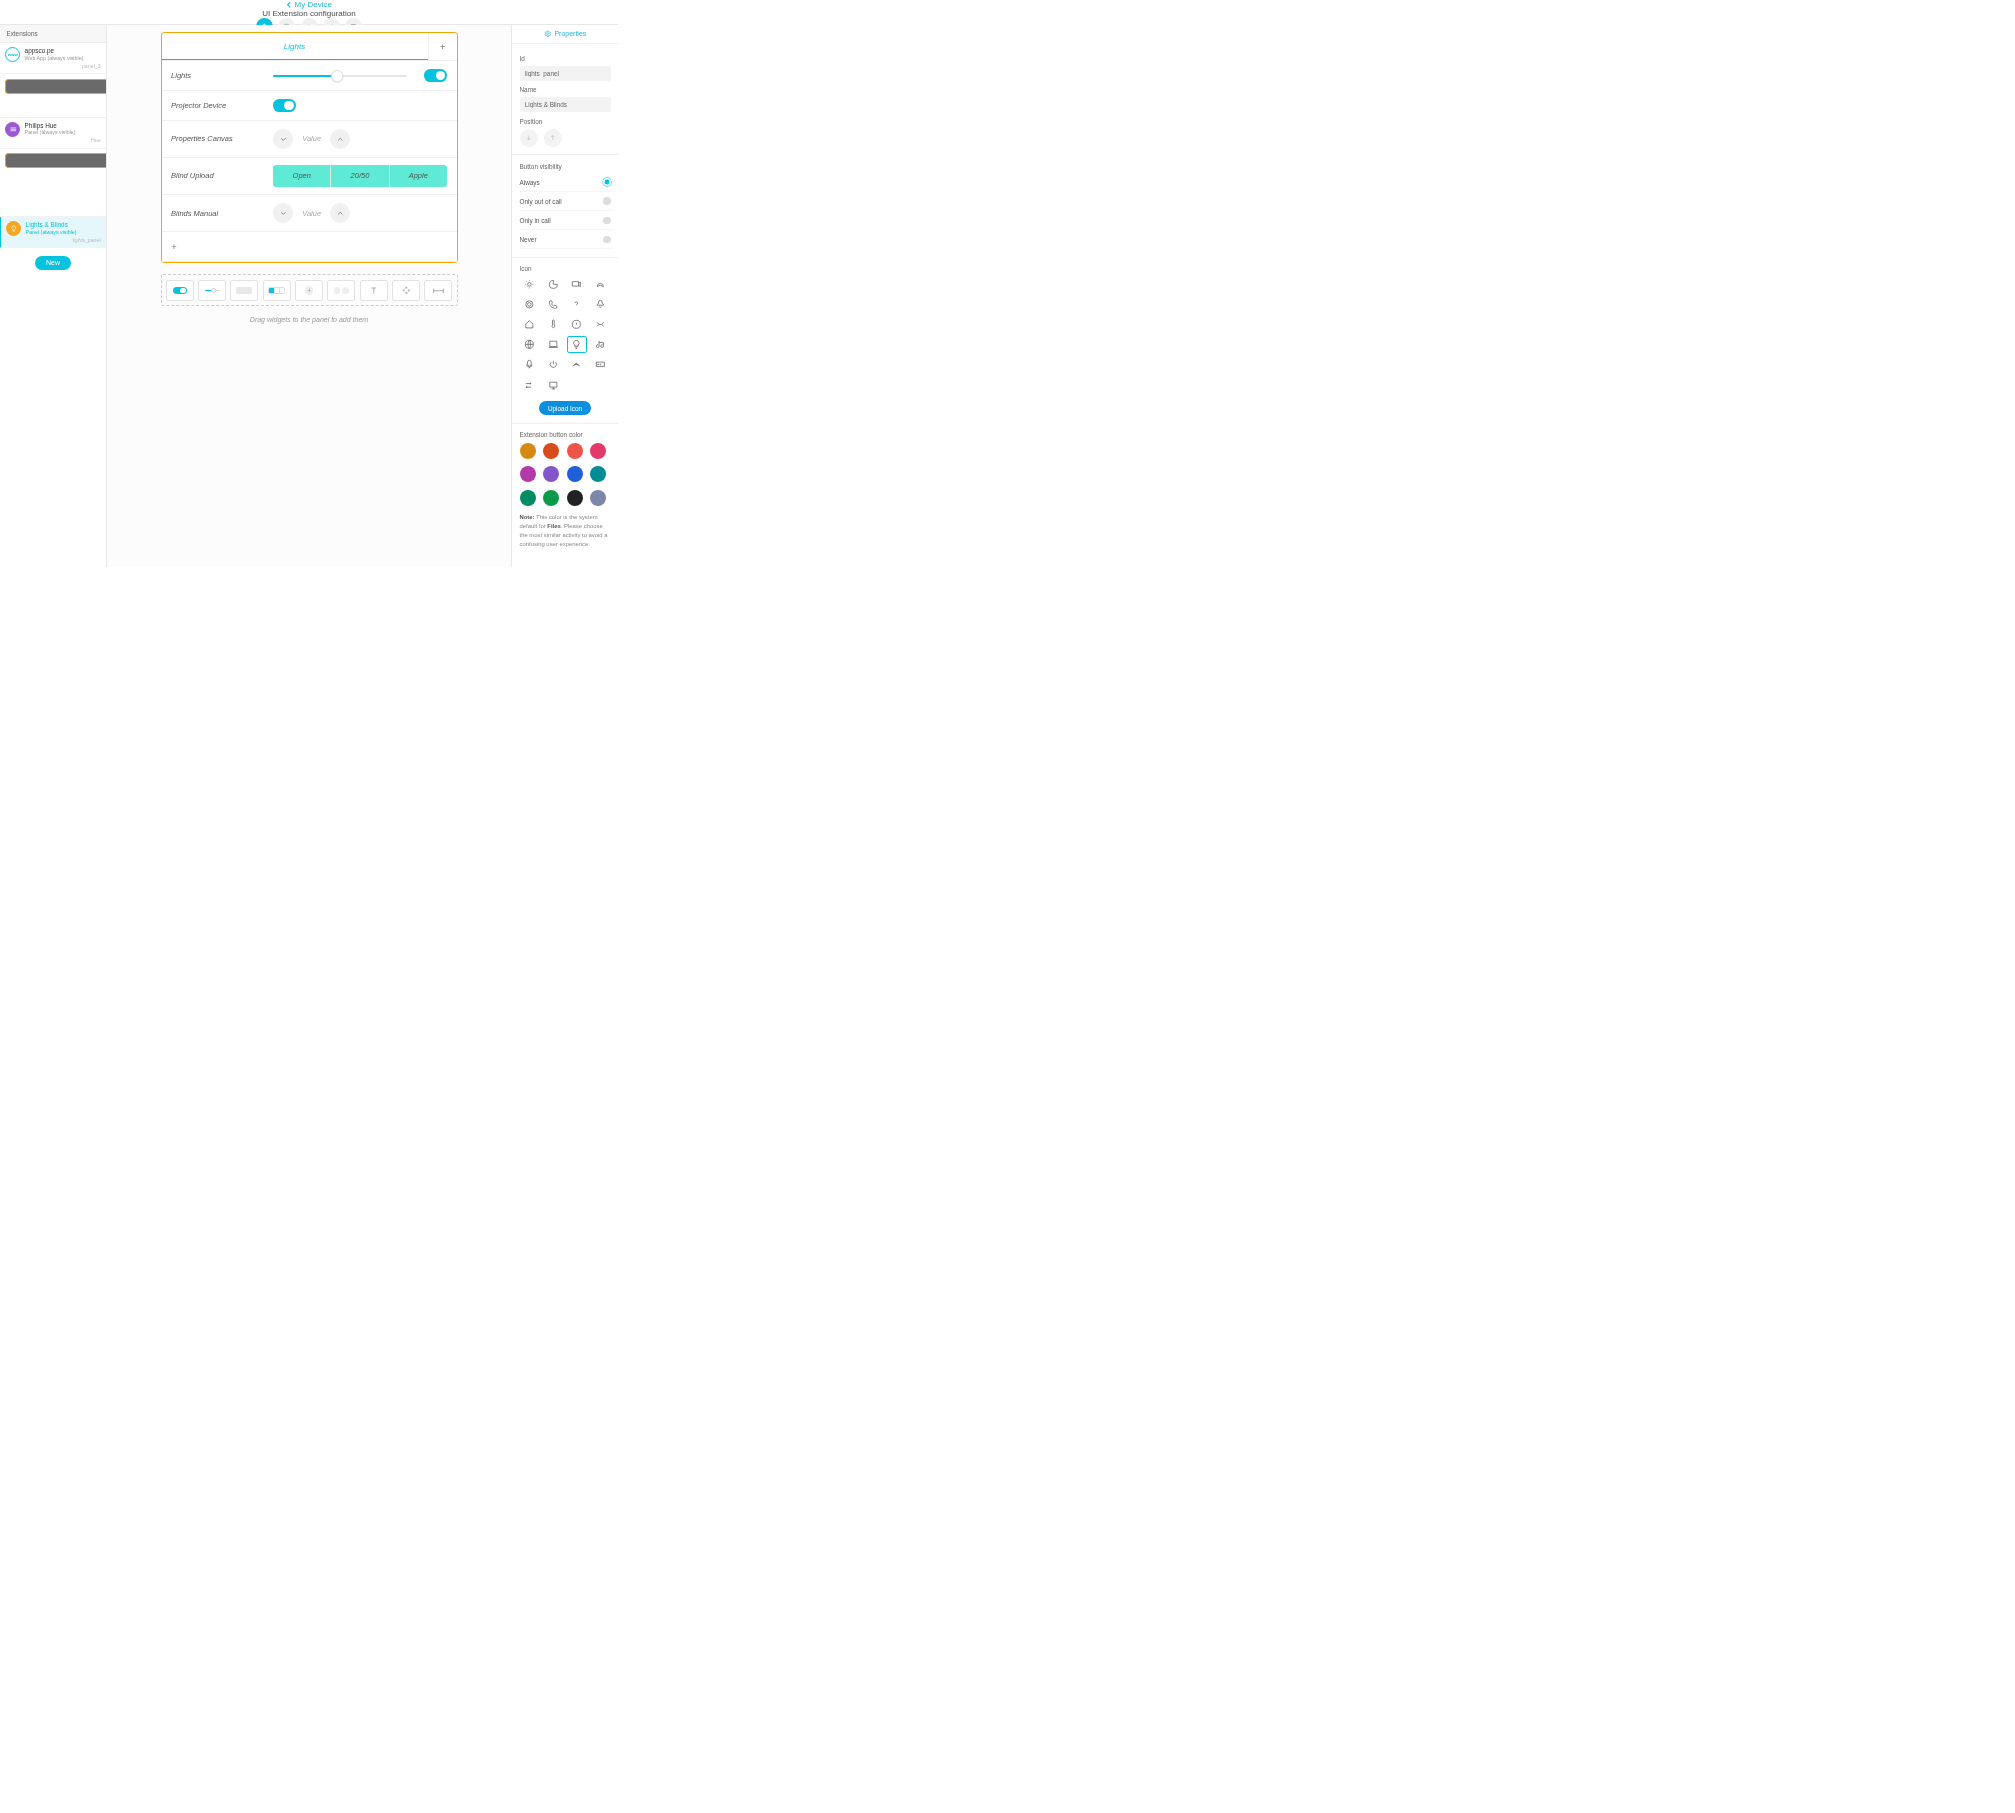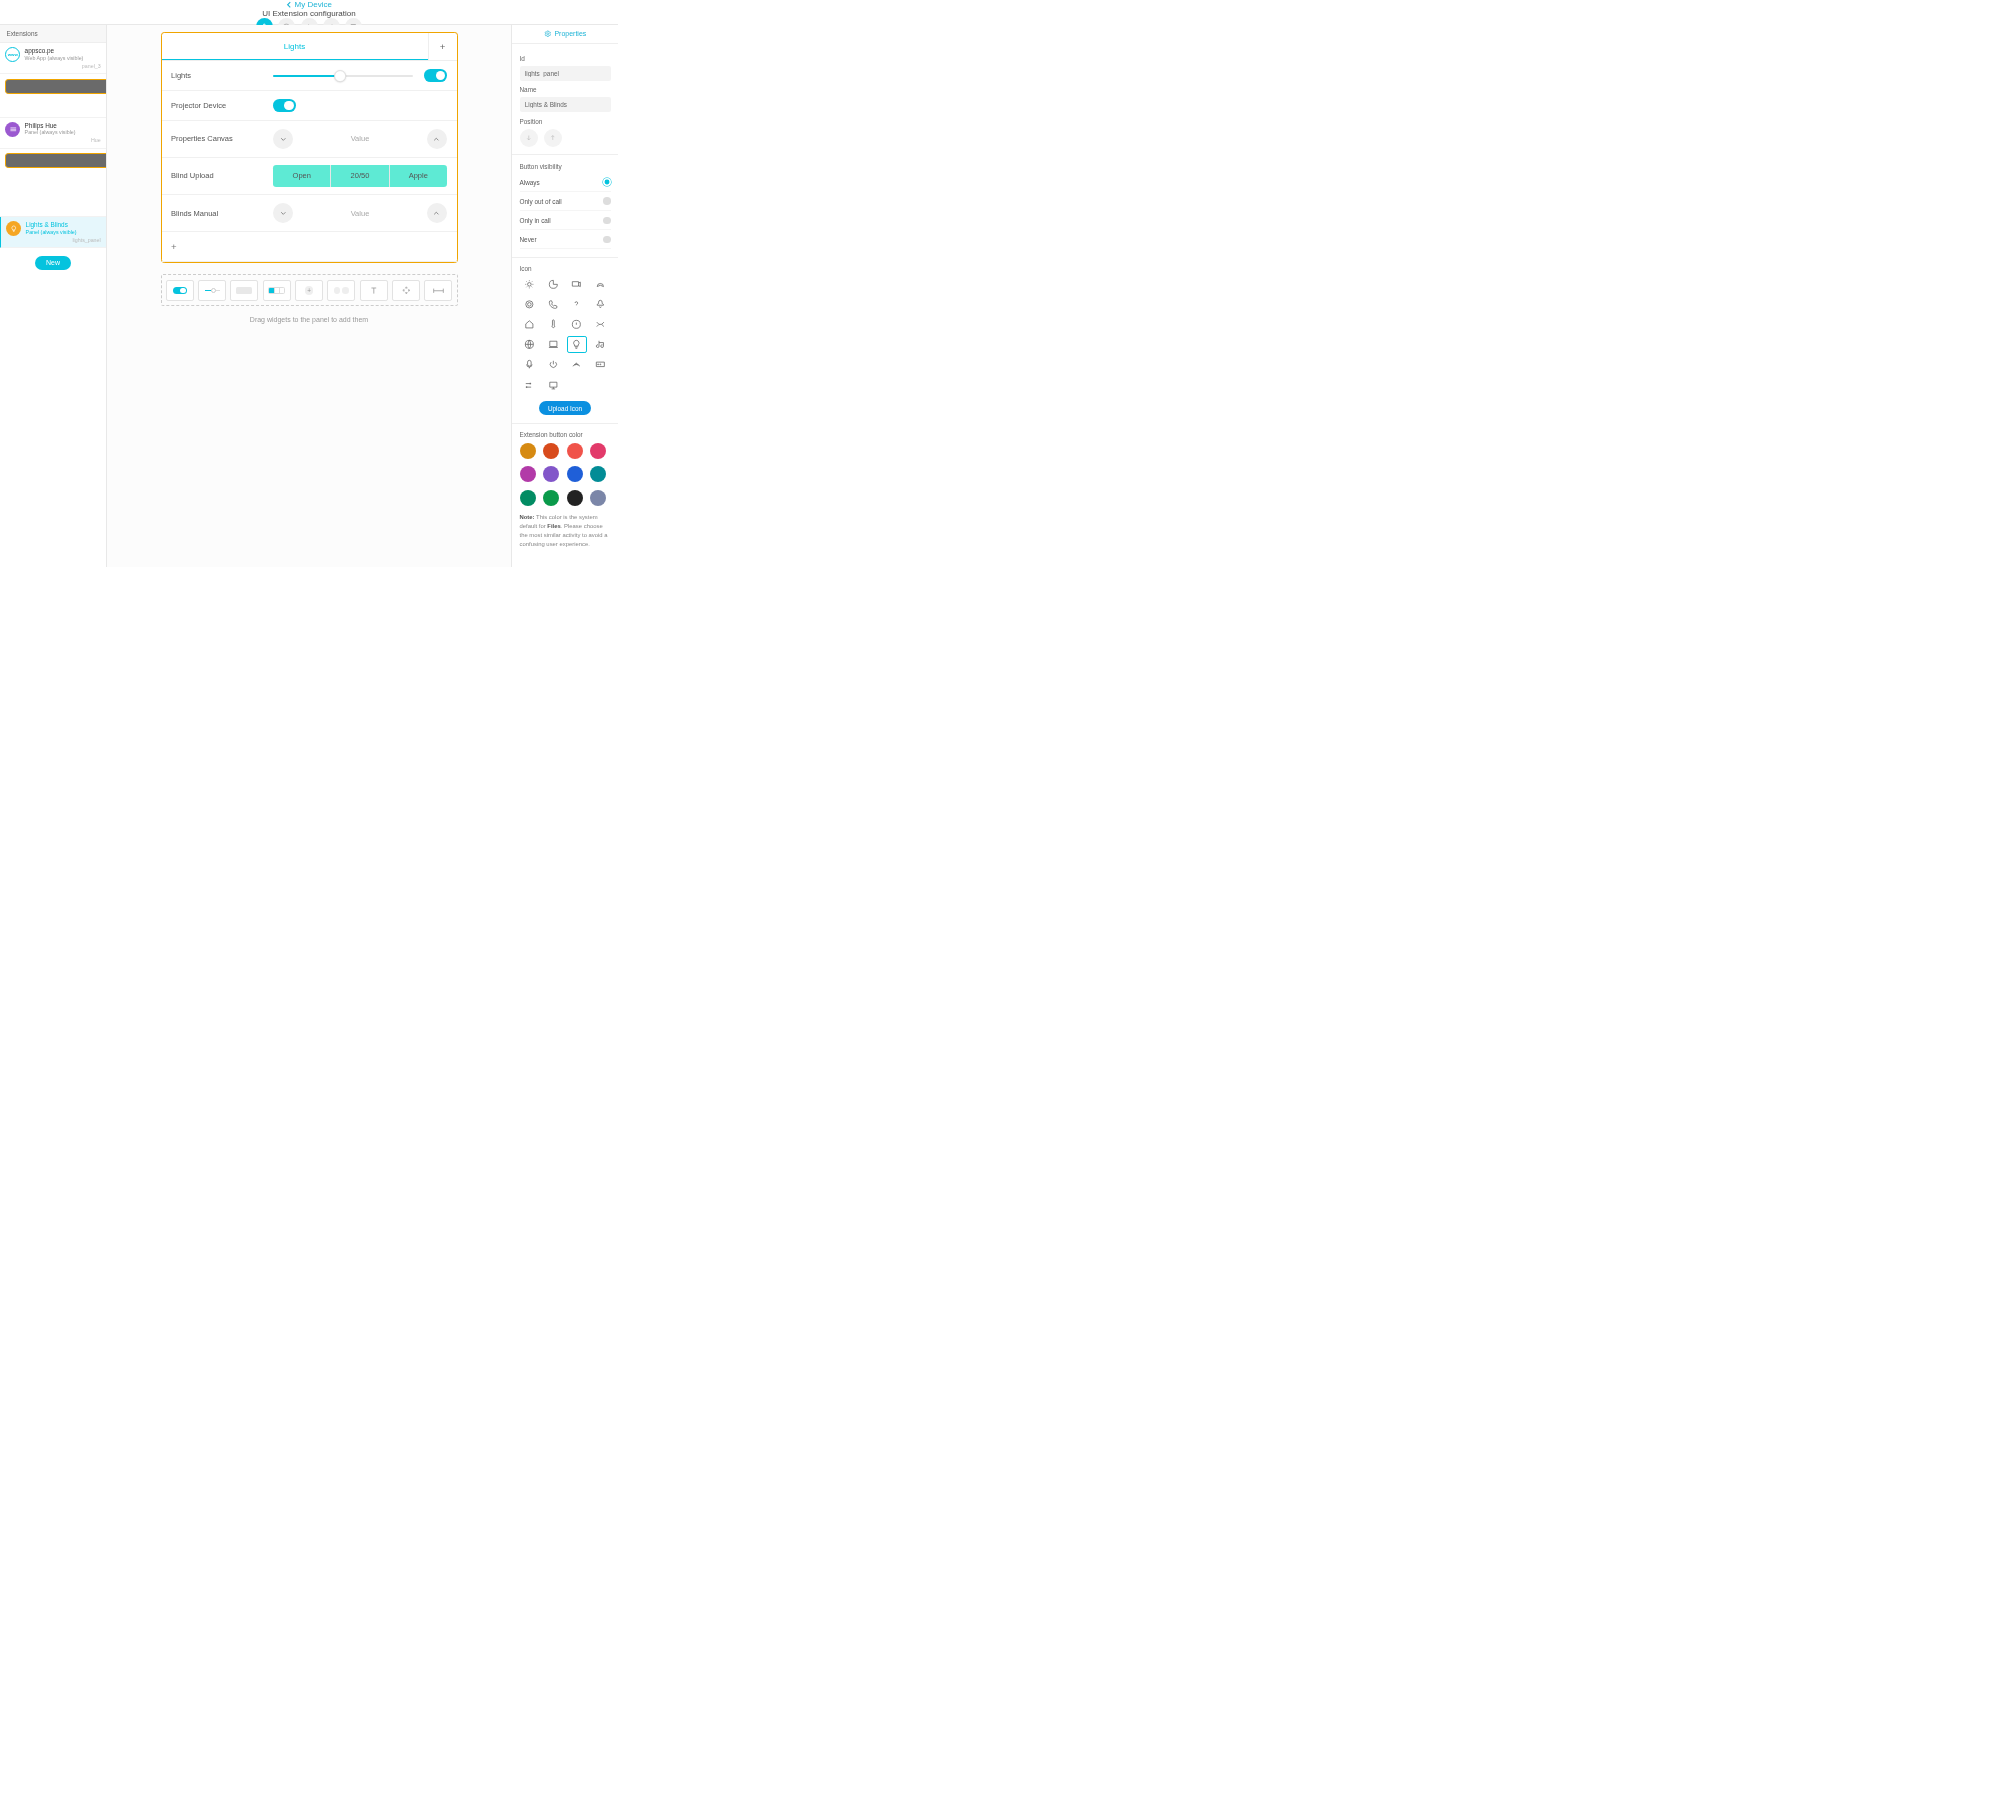--- a/index.html
+++ b/index.html
@@ -24,28 +24,28 @@
 .sb-icon.hue { background: #9b59d0; }
 .sb-icon.light { background: #f5a623; }
 .sb-body { flex: 1; min-width: 0; }
 .sb-title { font-size: 6.4px; color: #333; }
 .sb-item.active .sb-title { color: #05c3de; }
 .sb-sub { font-size: 5.3px; color: #999; margin-top: 0.5px; }
 .sb-item.active .sb-sub { color: #05c3de; }
 .sb-id { font-size: 5.3px; color: #bbb; text-align: right; margin-top: 2.1px; }
 .new-btn { display: block; margin: 7.5px auto; background: #05c3de; color: #fff; border: none; border-radius: 8.6px; padding: 3.7px 10.7px; font-size: 7px; cursor: pointer; }
 
-.canvas { background: #fcfcfc; padding: 7.5px 16px; overflow-y: auto; }
+.canvas { background: #fcfcfc; padding: 7.5px 16px; overflow-y: auto; font-style: italic; }
 .panel { width: 297px; margin: 0 auto; border: 1.1px solid #f0a500; border-radius: 3.2px; background: #fff; }
 .panel-tabs { display: flex; border-bottom: 0.5px solid #eee; }
 .panel-tab { flex: 1; text-align: center; padding: 8.6px 0; color: #05c3de; font-size: 8px; border-bottom: 1.1px solid #05c3de; }
 .panel-add-tab { width: 29px; display: flex; align-items: center; justify-content: center; border-left: 0.5px solid #eee; color: #666; font-size: 9.6px; cursor: pointer; }
 .row { display: flex; align-items: center; padding: 7.5px 9.6px; border-bottom: 0.5px solid #f0f0f0; min-height: 30px; }
 .row-label { flex: 0 0 102px; color: #555; font-size: 7.5px; }
-.row-ctrl { flex: 1; display: flex; align-items: center; justify-content: space-between; gap: 1px; }
+.row-ctrl { flex: 1; display: flex; align-items: center; justify-content: flex-start; gap: 7px; }
 .slider { flex: 1; position: relative; height: 2.1px; margin-right: 10.7px; }
 .slider-track { position: absolute; left: 0; right: 0; top: 0; height: 2.1px; background: #e6e6e6; border-radius: 1.1px; }
 .slider-fill { position: absolute; left: 0; width: 48%; top: 0; height: 2.1px; background: #05c3de; border-radius: 1.1px; }
 .slider-thumb { position: absolute; left: 48%; top: 50%; transform: translate(-50%, -50%); width: 11.8px; height: 11.8px; background: #fff; border: 0.5px solid #e0e0e0; border-radius: 50%; box-shadow: 0 0.5px 1.6px rgba(0,0,0,.15); }
 .toggle { width: 22.5px; height: 13px; background: #05c3de; border-radius: 6.4px; position: relative; cursor: pointer; }
 .toggle::after { content: ""; position: absolute; right: 1.6px; top: 1.6px; width: 9.6px; height: 9.6px; background: #fff; border-radius: 50%; }
 .spinner-btn { width: 20.3px; height: 20.3px; border-radius: 50%; background: #f0f0f0; display: flex; align-items: center; justify-content: center; cursor: pointer; color: #666; }
 .spinner-val { color: #aaa; font-size: 7.5px; min-width: 22.5px; text-align: center; }
 .group { display: flex; background: #5eead4; border-radius: 3.2px; flex: 1; overflow: hidden; }
 .group-btn { flex: 1; text-align: center; padding: 6.4px 0; color: #555; font-size: 7.5px; cursor: pointer; }

